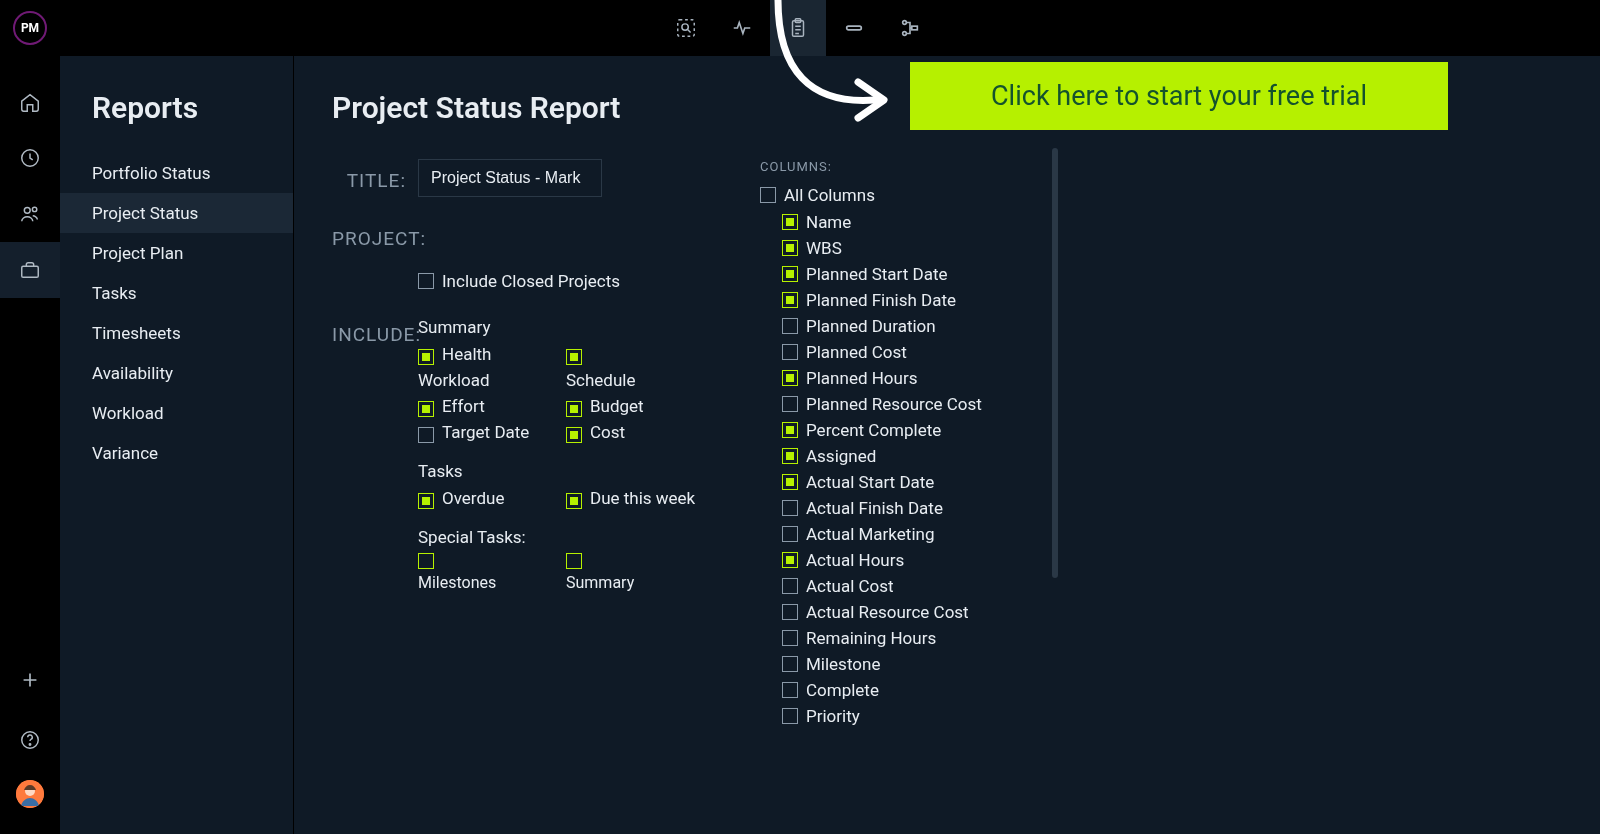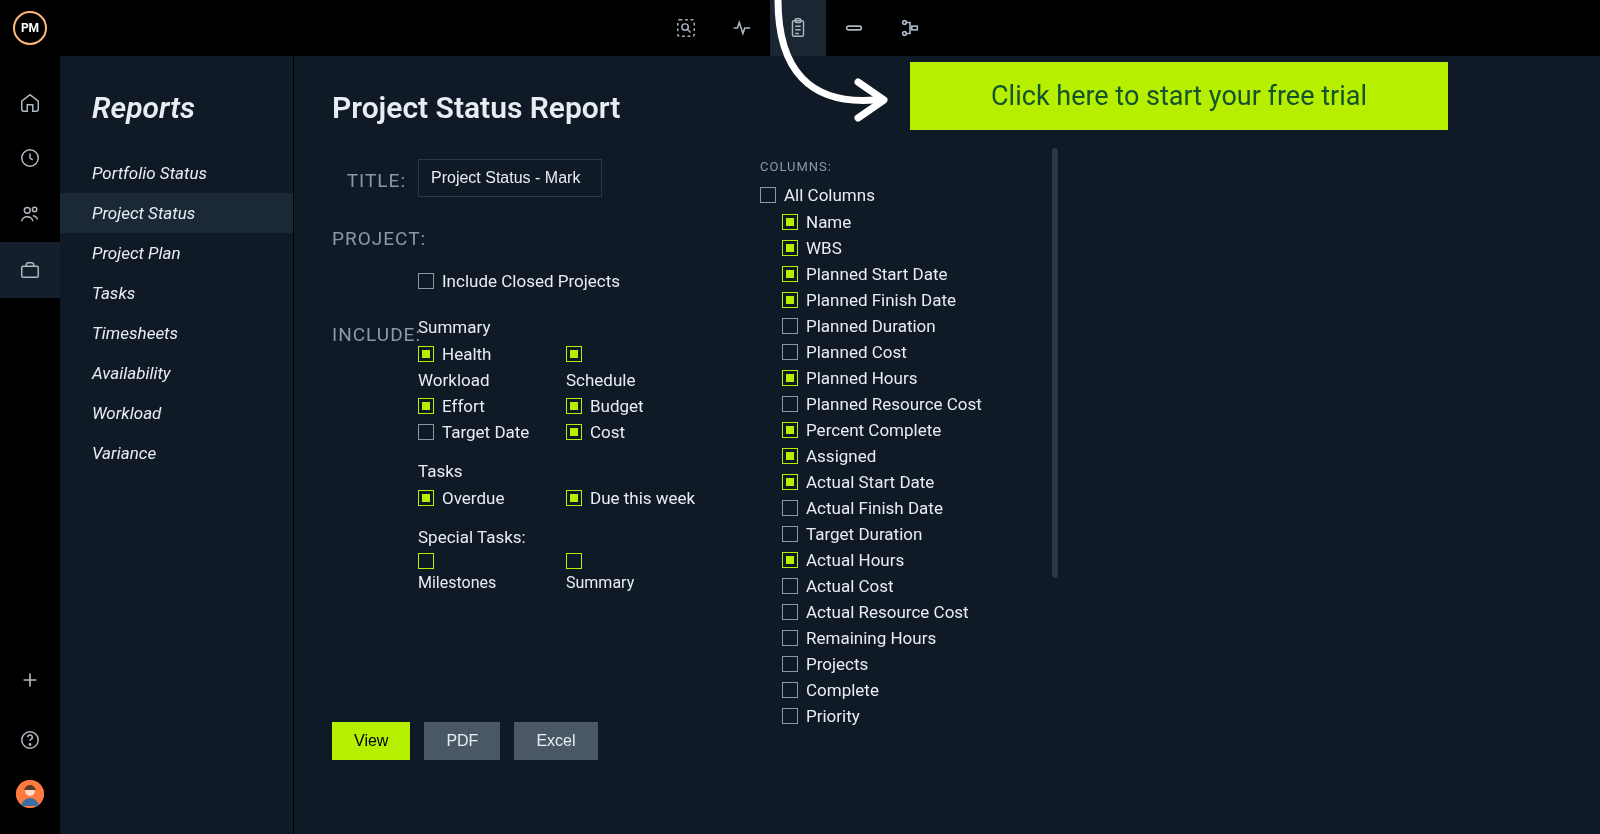--- a/index.html
+++ b/index.html
@@ -26,21 +26,21 @@
   
   .topbar{
     position:absolute;top:0;left:0;right:0;height:56px;
     background:var(--bg-darkest);
     display:flex;align-items:center;
   }
   .logo{
     width:60px;height:56px;display:flex;align-items:center;justify-content:center;
   }
   .logo-circle{
-    width:34px;height:34px;border:2px solid #fdba74;border-radius:50%;
+    width:34px;height:34px;border:2px solid #701a75;border-radius:50%;
     display:flex;align-items:center;justify-content:center;
     font-size:12px;font-weight:700;color:#fff;
   }
   .top-icons{
     position:absolute;left:658px;top:0;display:flex;height:56px;align-items:center;gap:0;
   }
   .top-icon{
     width:56px;height:56px;display:flex;align-items:center;justify-content:center;
     color:#a9b4bf;cursor:pointer;
   }
@@ -66,21 +66,20 @@
     display:flex;align-items:center;justify-content:center;overflow:hidden;
   }
   .avatar svg{width:28px;height:28px;}
 
   
   .sidebar{
     position:absolute;left:60px;top:56px;bottom:0;width:234px;
     background:var(--bg-panel);
     border-right:1px solid #000;
     padding:34px 0 0 0;
-    font-style:italic;
   }
   .sidebar h2{
     margin:0;padding:0 0 28px 32px;font-size:30px;font-weight:600;color:var(--text);
   }
   .side-item{
     padding:10px 0 10px 32px;font-size:17px;color:var(--text);cursor:pointer;
   }
   .side-item.selected{background:var(--bg-hover);}
 
   
@@ -111,21 +110,21 @@
     margin-right:2px;line-height:22px;
   }
   .cb-box{
     width:16px;height:16px;border:1px solid #8a99a8;display:inline-flex;align-items:center;justify-content:center;
     flex-shrink:0;
   }
   .cb-box.checked{border-color:var(--accent);}
   .cb-box.checked::after{content:"";width:8px;height:8px;background:var(--accent);}
   .section-head{font-size:17px;color:var(--text);margin-bottom:6px;margin-top:4px;}
   .grid2{display:grid;grid-template-columns:1fr 1fr;column-gap:2px;row-gap:4px;}
-  .grid2 .cb{align-items:center;}
+  .grid2 .cb{align-items:flex-end;}
 
   .buttons{position:absolute;left:38px;bottom:74px;display:flex;gap:14px;}
   .btn{
     height:38px;padding:0 22px;border:none;font-size:16px;color:var(--text);cursor:pointer;
   }
   .btn-primary{background:var(--accent);color:#000;font-weight:500;}
   .btn-secondary{background:var(--btn-gray);}
 
   
   .columns{margin-left:0;margin-top:0;}
@@ -393,61 +392,56 @@
           <label class="cb indent">
             <span class="cb-box checked"></span>
             <span>Actual Start Date</span>
           </label>
           <label class="cb indent">
             <span class="cb-box"></span>
             <span>Actual Finish Date</span>
           </label>
           <label class="cb indent">
             <span class="cb-box"></span>
-            <span>Target Duration</span>
+            <span>Actual Marketing</span>
           </label>
           <label class="cb indent">
             <span class="cb-box checked"></span>
             <span>Actual Hours</span>
           </label>
           <label class="cb indent">
             <span class="cb-box"></span>
             <span>Actual Cost</span>
           </label>
           <label class="cb indent">
             <span class="cb-box"></span>
             <span>Actual Resource Cost</span>
           </label>
           <label class="cb indent">
             <span class="cb-box"></span>
             <span>Remaining Hours</span>
           </label>
           <label class="cb indent">
             <span class="cb-box"></span>
-            <span>Projects</span>
+            <span>Milestone</span>
           </label>
           <label class="cb indent">
             <span class="cb-box"></span>
             <span>Complete</span>
           </label>
           <label class="cb indent">
             <span class="cb-box"></span>
             <span>Priority</span>
           </label>
         </div>
     </div>
   </div>
 
   <div class="scrollbar"></div>
 
-  <div class="buttons">
-    <button class="btn btn-primary">View</button>
-    <button class="btn btn-secondary">PDF</button>
-    <button class="btn btn-secondary">Excel</button>
-  </div>
 </div>
 
 <div class="cta">Click here to start your free trial</div>
 
 <div class="arrow">
   <svg viewBox="0 0 160 150">
     <path d="M18 0 C 18 70, 50 105, 115 100" fill="none" stroke="#fff" stroke-width="7" stroke-linecap="round"></path>
     <path d="M98 82 L124 100 L98 118" fill="none" stroke="#fff" stroke-width="7" stroke-linecap="round" stroke-linejoin="round"></path>
   </svg>
 </div>

